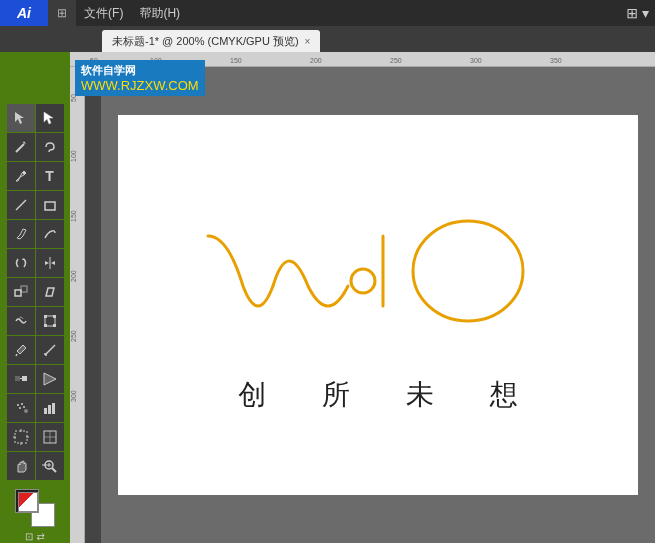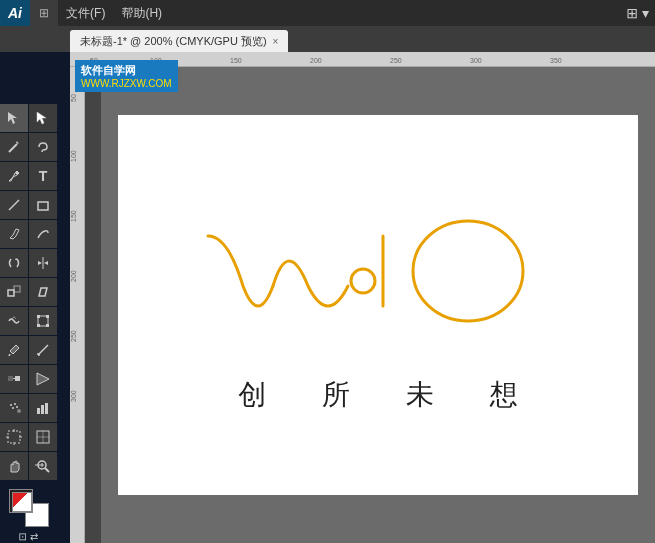--- a/index.html
+++ b/index.html
@@ -6,23 +6,23 @@
     body { width: 655px; height: 543px; overflow: hidden; font-family: 'Microsoft YaHei', Arial, sans-serif; background: #444; }
 
     
     #menu-bar {
       display: flex; align-items: center;
       background: #2b2b2b; height: 26px;
       color: #ccc; font-size: 12px;
       user-select: none;
     }
     #ai-logo {
-      background: #0c4a6e; color: white;
+      background: #1d4ed8; color: white;
       font-weight: bold; font-size: 14px;
-      width: 30px; height: 26px;
+      width: 48px; height: 26px;
       display: flex; align-items: center; justify-content: center;
       font-style: italic;
     }
     #app-icon-bar {
       display: flex; align-items: center;
       background: #3c3c3c; padding: 0 6px; height: 26px;
     }
     #app-icon-bar span {
       color: #aaa; font-size: 12px; padding: 0 3px;
     }
@@ -36,54 +36,54 @@
     }
     #grid-icon {
       margin-left: auto; margin-right: 6px;
       color: #ccc; font-size: 14px; cursor: pointer;
     }
 
     
     #tab-bar {
       background: #3c3c3c; height: 26px;
       display: flex; align-items: flex-end;
-      padding-left: 70px;
+      padding-left: 102px;
     }
     #active-tab {
       background: #f0f0f0; color: #333;
       font-size: 11px; padding: 0 10px;
       height: 22px; display: flex; align-items: center;
       border-top-left-radius: 3px; border-top-right-radius: 3px;
       white-space: nowrap; gap: 6px;
     }
     #active-tab .close-btn {
       font-size: 10px; color: #666; cursor: pointer;
     }
 
     
     #main-area {
       display: flex; height: calc(543px - 52px);
     }
 
     
     #toolbar {
-      width: 70px; background: #0f172a;
+      width: 70px; background: #4d7c0f;
       display: flex; flex-direction: column;
-      align-items: flex-start; padding-top: 4px;
+      align-items: center; padding-top: 4px;
       gap: 1px; flex-shrink: 0;
     }
 
     
     #watermark {
       position: absolute; top: 60px; left: 75px;
       background: #1a7abf; padding: 3px 6px;
       z-index: 10;
     }
     #watermark .line1 { color: white; font-size: 11px; font-weight: bold; }
-    #watermark .line2 { color: #ffdd00; font-size: 10px; }
+    #watermark .line2 { color: #ffdd00; font-size: 13px; }
 
     
     #canvas-area {
       flex: 1; background: #6b6b6b;
       display: flex; align-items: center; justify-content: center;
       position: relative; overflow: hidden;
     }
     #canvas-bg {
       background: white;
       width: 520px; height: 380px;

